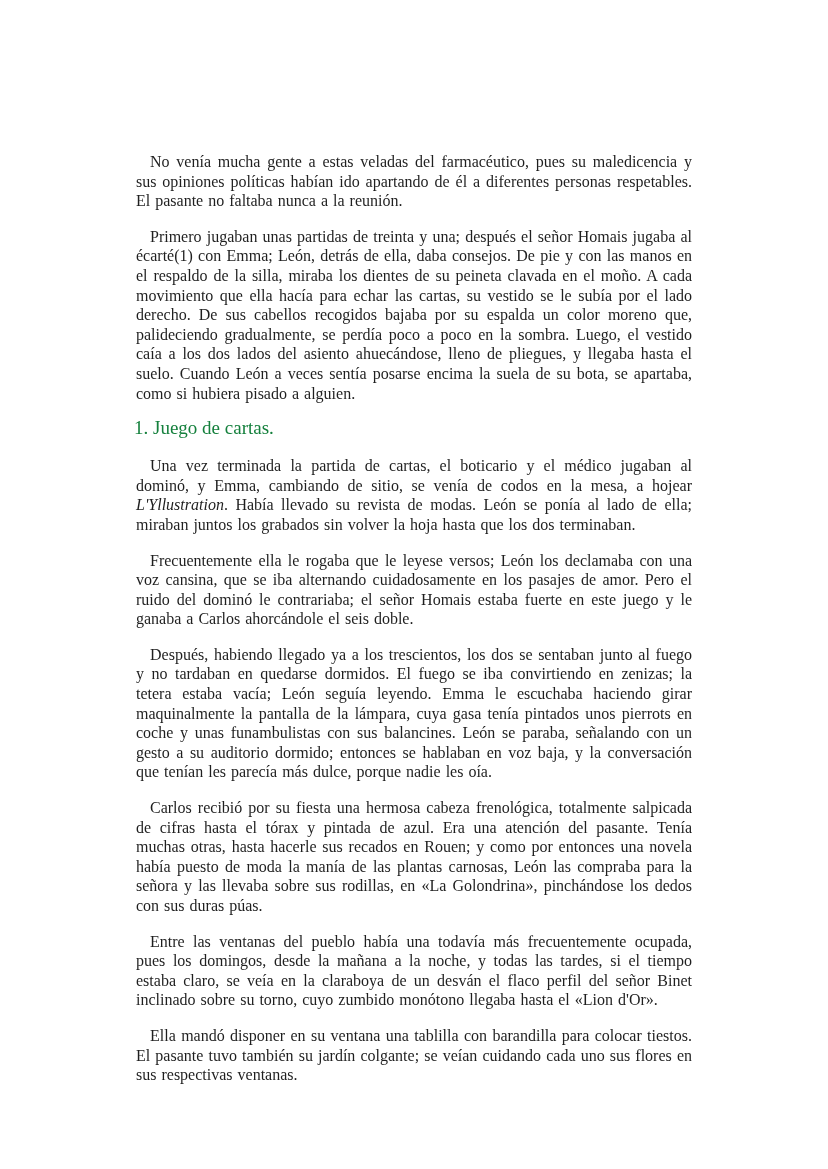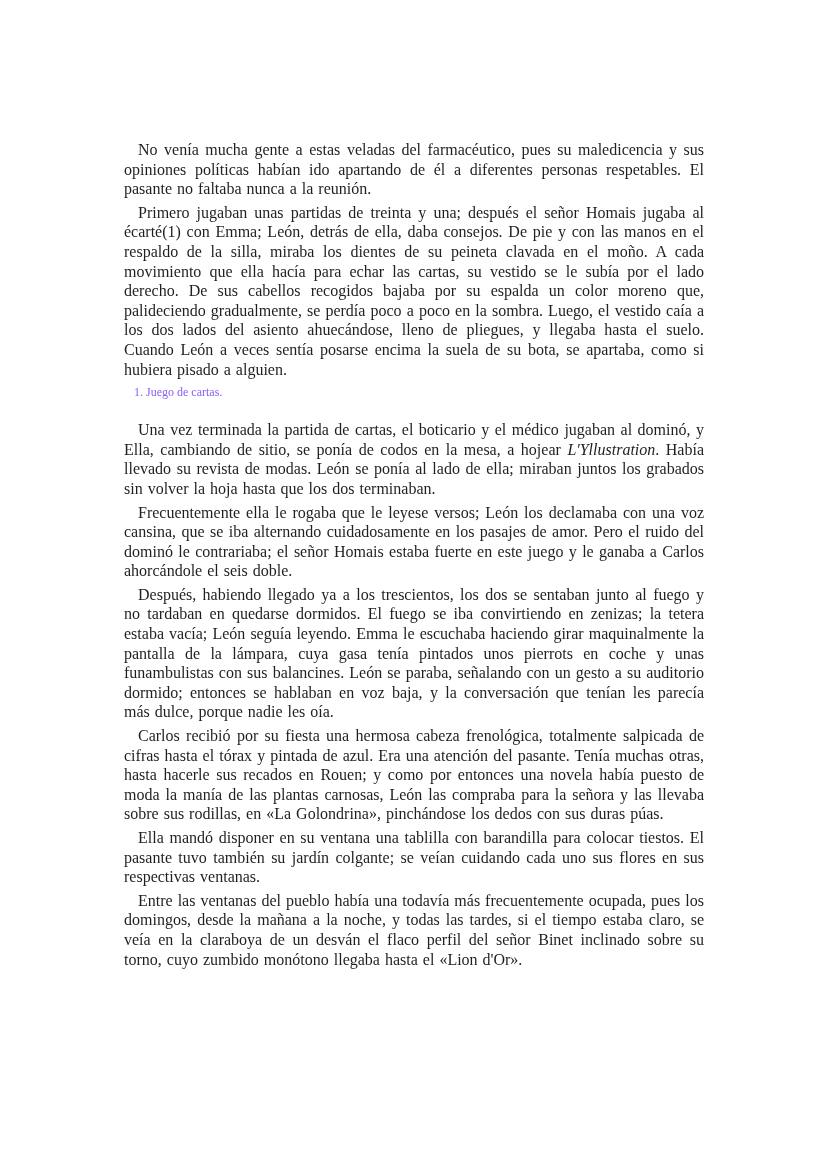--- a/index.html
+++ b/index.html
@@ -19,59 +19,59 @@
     position: absolute;
     top: 136px;
     left: 120px;
     width: 588px;
     font-family: "Liberation Serif", "DejaVu Serif", serif;
     font-size: 16px;
     line-height: 19.6px;
     color: #1f1f1f;
   }
   .para {
-    margin: 4px;
+    margin: 16px;
     text-align: justify;
     text-indent: 14px;
     word-spacing: 1px;
   }
   .footnote {
     margin: 0;
     padding-left: 14px;
-    font-size: 12px;
+    font-size: 19px;
     line-height: 18px;
     text-align: left;
-    color: #8b5cf6;
+    color: #15803d;
   }
   .section-start {
     margin-top: 19px;
   }
   .ital {
   }
 </style>
 </head>
 <body>
 
 <div class="page">
   <div class="text-block">
 
     <p class="para">No venía mucha gente a estas veladas del farmacéutico, pues su maledicencia y sus opiniones políticas habían ido apartando de él a diferentes personas respetables. El pasante no faltaba nunca a la reunión.</p>
 
 
     <p class="para">Primero jugaban unas partidas de treinta y una; después el señor Homais jugaba al écarté(1) con Emma; León, detrás de ella, daba consejos. De pie y con las manos en el respaldo de la silla, miraba los dientes de su peineta clavada en el moño. A cada movimiento que ella hacía para echar las cartas, su vestido se le subía por el lado derecho. De sus cabellos recogidos bajaba por su espalda un color moreno que, palideciendo gradualmente, se perdía poco a poco en la sombra. Luego, el vestido caía a los dos lados del asiento ahuecándose, lleno de pliegues, y llegaba hasta el suelo. Cuando León a veces sentía posarse encima la suela de su bota, se apartaba, como si hubiera pisado a alguien.</p>
 
     <p class="footnote">1. Juego de cartas.</p>
 
-    <p class="para section-start"><span>Una vez terminada la partida de cartas, el boticario y el médico jugaban al dominó, y Ella, cambiando de sitio, se ponía de codos en la mesa, a hojear </span><i class="ital">L'Yllustration</i><span>. Había llevado su revista de modas. León se ponía al lado de ella; miraban juntos los grabados sin volver la hoja hasta que los dos terminaban.</span></p>
+    <p class="para section-start"><span>Una vez terminada la partida de cartas, el boticario y el médico jugaban al dominó, y Emma, cambiando de sitio, se venía de codos en la mesa, a hojear </span><i class="ital">L'Yllustration</i><span>. Había llevado su revista de modas. León se ponía al lado de ella; miraban juntos los grabados sin volver la hoja hasta que los dos terminaban.</span></p>
 
     <p class="para">Frecuentemente ella le rogaba que le leyese versos; León los declamaba con una voz cansina, que se iba alternando cuidadosamente en los pasajes de amor. Pero el ruido del dominó le contrariaba; el señor Homais estaba fuerte en este juego y le ganaba a Carlos ahorcándole el seis doble.</p>
 
     <p class="para">Después, habiendo llegado ya a los trescientos, los dos se sentaban junto al fuego y no tardaban en quedarse dormidos. El fuego se iba convirtiendo en zenizas; la tetera estaba vacía; León seguía leyendo. Emma le escuchaba haciendo girar maquinalmente la pantalla de la lámpara, cuya gasa tenía pintados unos pierrots en coche y unas funambulistas con sus balancines. León se paraba, señalando con un gesto a su auditorio dormido; entonces se hablaban en voz baja, y la conversación que tenían les parecía más dulce, porque nadie les oía.</p>
 
 
     <p class="para">Carlos recibió por su fiesta una hermosa cabeza frenológica, totalmente salpicada de cifras hasta el tórax y pintada de azul. Era una atención del pasante. Tenía muchas otras, hasta hacerle sus recados en Rouen; y como por entonces una novela había puesto de moda la manía de las plantas carnosas, León las compraba para la señora y las llevaba sobre sus rodillas, en «La Golondrina», pinchándose los dedos con sus duras púas.</p>
 
+    <p class="para">Entre las ventanas del pueblo había una todavía más frecuentemente ocupada, pues los domingos, desde la mañana a la noche, y todas las tardes, si el tiempo estaba claro, se veía en la claraboya de un desván el flaco perfil del señor Binet inclinado sobre su torno, cuyo zumbido monótono llegaba hasta el «Lion d'Or».</p>
+
     <p class="para">Ella mandó disponer en su ventana una tablilla con barandilla para colocar tiestos. El pasante tuvo también su jardín colgante; se veían cuidando cada uno sus flores en sus respectivas ventanas.</p>
-
-    <p class="para">Entre las ventanas del pueblo había una todavía más frecuentemente ocupada, pues los domingos, desde la mañana a la noche, y todas las tardes, si el tiempo estaba claro, se veía en la claraboya de un desván el flaco perfil del señor Binet inclinado sobre su torno, cuyo zumbido monótono llegaba hasta el «Lion d'Or».</p>
 
   </div>
 </div>
 
 </body></html>

